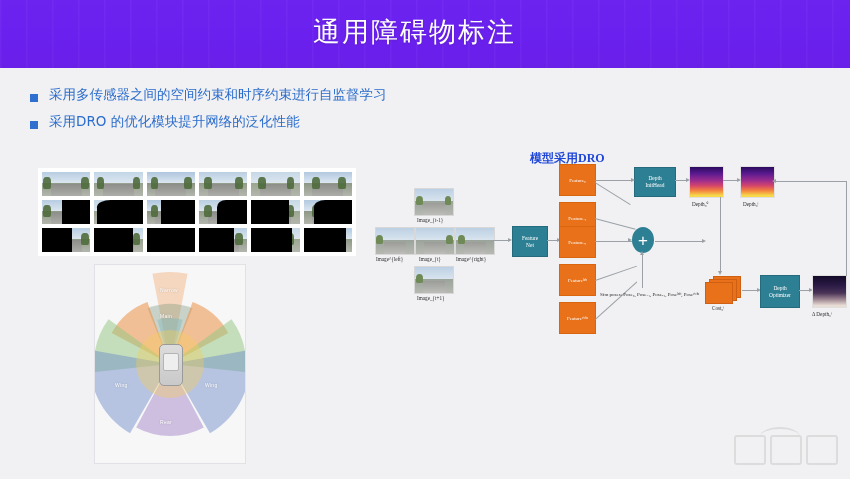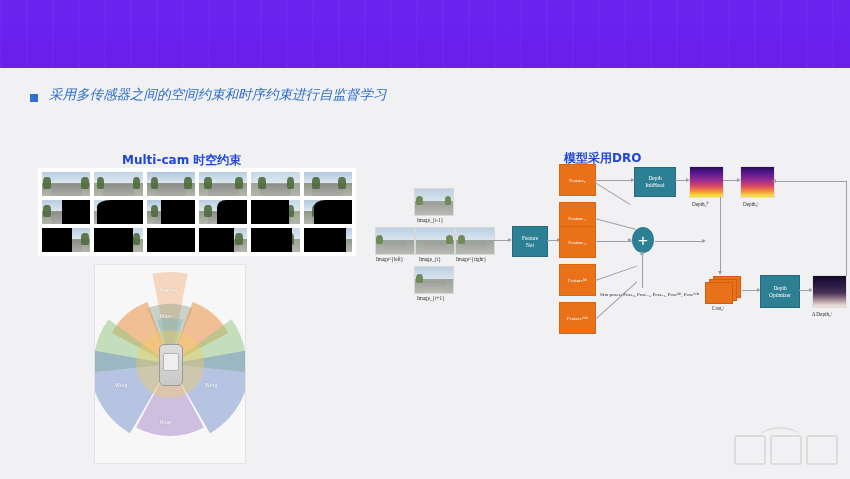--- a/index.html
+++ b/index.html
@@ -50,36 +50,36 @@
     color:#ffffff;font-size:27px;letter-spacing:2px;
     font-family:"DejaVu Sans",sans-serif;font-weight:400;
     text-shadow:0 1px 2px rgba(0,0,0,.15);
   }
   
   .content{
     position:absolute;left:0;top:68px;width:850px;height:411px;
     background:#f1f1f3;
   }
   .bullets{position:absolute;left:30px;top:18px;}
-  .bullet{display:flex;align-items:flex-end;margin-bottom:11px;font-style:italic;}
+  .bullet{display:flex;align-items:flex-end;margin-bottom:11px;}
   .bullet-marker{
     width:8px;height:8px;background:#2f6fd0;margin-top:5px;margin-right:11px;
     flex:0 0 auto;
   }
   .bullet-text{
     color:#2a6ccc;font-size:13.5px;line-height:16px;
     font-family:"DejaVu Sans",sans-serif;
   }
   
   .sec-title{
     position:absolute;color:#1f46d8;font-weight:bold;font-size:12px;
     font-family:"DejaVu Sans",sans-serif;white-space:nowrap;
   }
   #title-multicam{left:122px;top:84px;}
-  #title-dro{left:564px;top:82px;}
+  #title-dro{left:530px;top:82px;font-family:Liberation Serif, serif;}
   .imggrid{
     position:absolute;left:38px;top:100px;width:318px;
     display:grid;grid-template-columns:repeat(6,1fr);gap:4px 4px;
     background:#ffffff;padding:4px;box-sizing:border-box;
   }
   .thumb{
     position:relative;width:100%;height:24px;overflow:hidden;background:#000;
   }
   .thumb .sky{position:absolute;left:0;top:0;width:100%;height:45%;}
   .thumb .ground{position:absolute;left:0;top:45%;width:100%;height:55%;}
@@ -185,32 +185,36 @@
     border-top:2px solid #8a8a8a;border-radius:50% 50% 0 0;
   }
 </style>
 </head>
 <body>
 
 <div id="slide">
 
   <div class="header">
     <div class="header-sheen"></div>
+    <div class="title">通用障碍物标注</div>
   </div>
 
   <div class="content">
 
     <div class="bullets">
       <div class="bullet">
         <div class="bullet-marker"></div>
         <div class="bullet-text">采用多传感器之间的空间约束和时序约束进行自监督学习</div>
       </div>
+      <div class="bullet">
+        <div class="bullet-marker"></div>
+        <div class="bullet-text">采用DRO 的优化模块提升网络的泛化性能</div>
+      </div>
     </div>
 
-    <div class="sec-title" id="title-multicam">Multi-cam 时空约束</div>
 
     <div class="imggrid" id="imggrid">
         <div class="thumb">
           <div class="sky" style="background:linear-gradient(180deg,#b7cde2,#dce6f0)"></div>
           <div class="ground" style="background:linear-gradient(180deg,#8e9a86,#b3b6ad)"></div>
           <div class="road"></div>
           <div class="tree" style="left:2%"></div>
           <div class="tree" style="right:3%"></div>
         </div>
         <div class="thumb">

